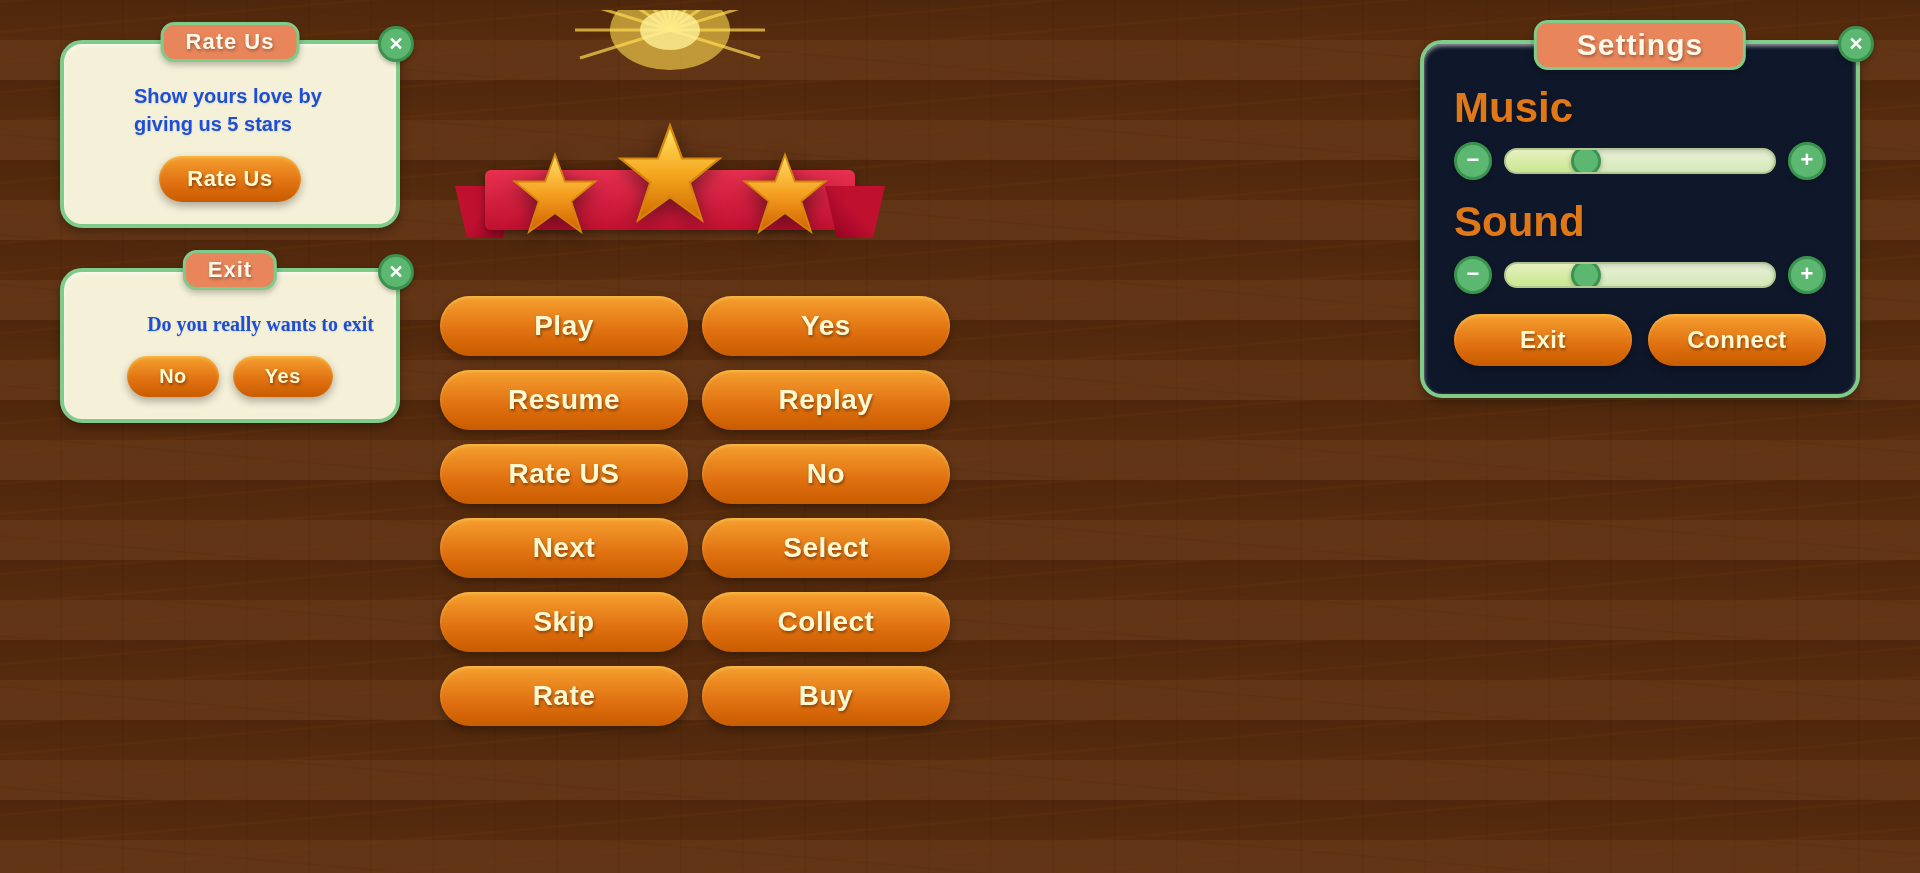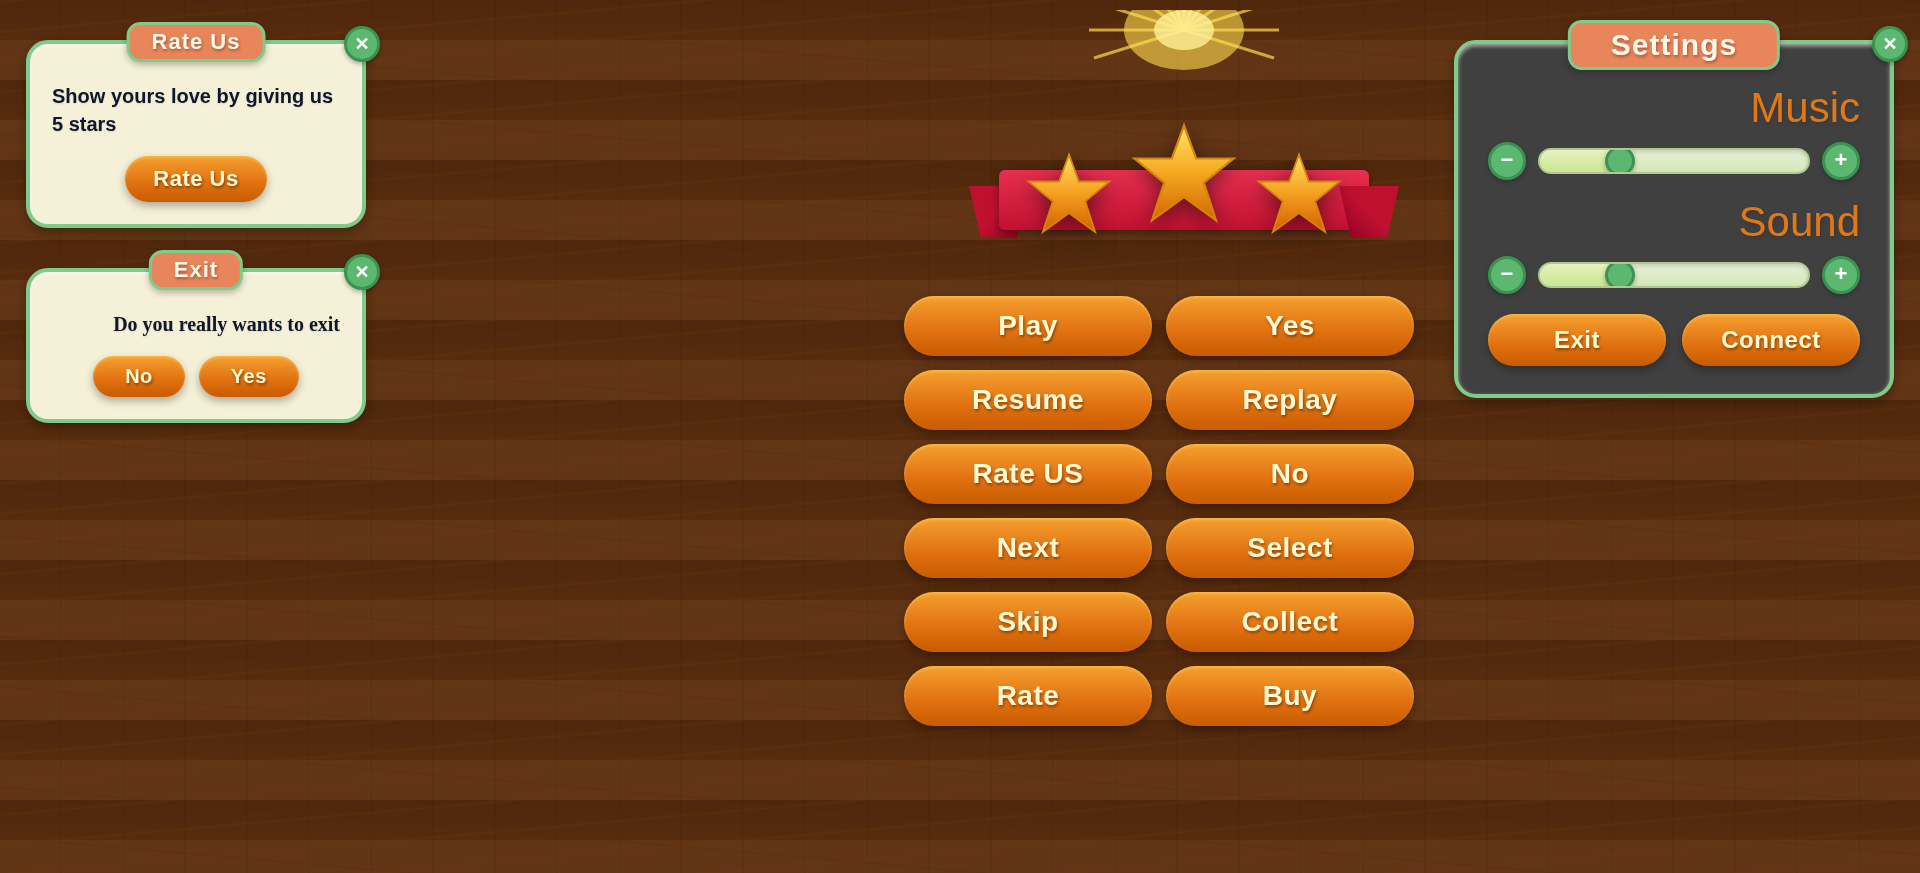--- a/index.html
+++ b/index.html
@@ -54,21 +54,21 @@
     }
 
     .page-container {
       position: relative;
       z-index: 1;
       width: 1920px;
       height: 623px;
       display: flex;
       align-items: flex-start;
       justify-content: space-between;
-      padding: 30px 26px;
+      padding: 30px 60px;
     }
 
     
     .left-column {
       display: flex;
       flex-direction: column;
       gap: 30px;
       width: 340px;
       margin-top: 10px;
     }
@@ -120,27 +120,28 @@
     }
 
     .panel-close-btn span {
       color: #fff;
       font-size: 18px;
       font-weight: 900;
       line-height: 1;
     }
 
     .panel-body-text {
-      color: #0f172a;
+      color: #1d4ed8;
       font-size: 20px;
       font-weight: 700;
       line-height: 1.4;
       margin-top: 18px;
       margin-bottom: 18px;
       text-shadow: 0 1px 2px rgba(0,0,0,0.1);
+      margin-left: 48px;
     }
 
     .orange-btn {
       background: linear-gradient(180deg, #f5a030 0%, #e07010 60%, #c85c00 100%);
       border: none;
       border-radius: 28px;
       color: #fff8d0;
       font-size: 22px;
       font-weight: 900;
       padding: 10px 28px;
@@ -163,21 +164,21 @@
     }
     .exit-panel-buttons .orange-btn {
       font-size: 20px;
       padding: 9px 32px;
     }
 
     
     .center-column {
       display: flex;
       flex-direction: column;
-      align-items: flex-end;
+      align-items: flex-start;
       gap: 16px;
       margin-top: 0;
       flex: 1;
       padding: 0 40px;
     }
 
     
     .stars-area {
       position: relative;
       width: 460px;
@@ -265,42 +266,42 @@
       text-align: center;
     }
 
     
     .right-column {
       width: 440px;
       margin-top: 10px;
     }
 
     .settings-panel {
-      background: #404040;
+      background: #0f172a;
       border: 4px solid #7ecb8a;
       border-radius: 22px;
       position: relative;
       padding: 30px 30px 28px;
       box-shadow: 0 4px 10px rgba(0,0,0,0.3), inset 0 2px 4px rgba(255,255,255,0.6);
     }
 
     .settings-panel .panel-title-bar {
       top: -24px;
       padding: 5px 40px;
     }
 
     .settings-panel .panel-title-bar span {
       font-size: 30px;
     }
 
     .settings-section-label {
       color: #e07818;
       font-size: 42px;
-      font-weight: 400;
-      text-align: right;
+      font-weight: 700;
+      text-align: left;
       text-shadow: 1px 2px 4px rgba(0,0,0,0.15);
       margin-bottom: 10px;
       margin-top: 10px;
     }
 
     .slider-row {
       display: flex;
       align-items: center;
       gap: 12px;
       margin-bottom: 18px;

